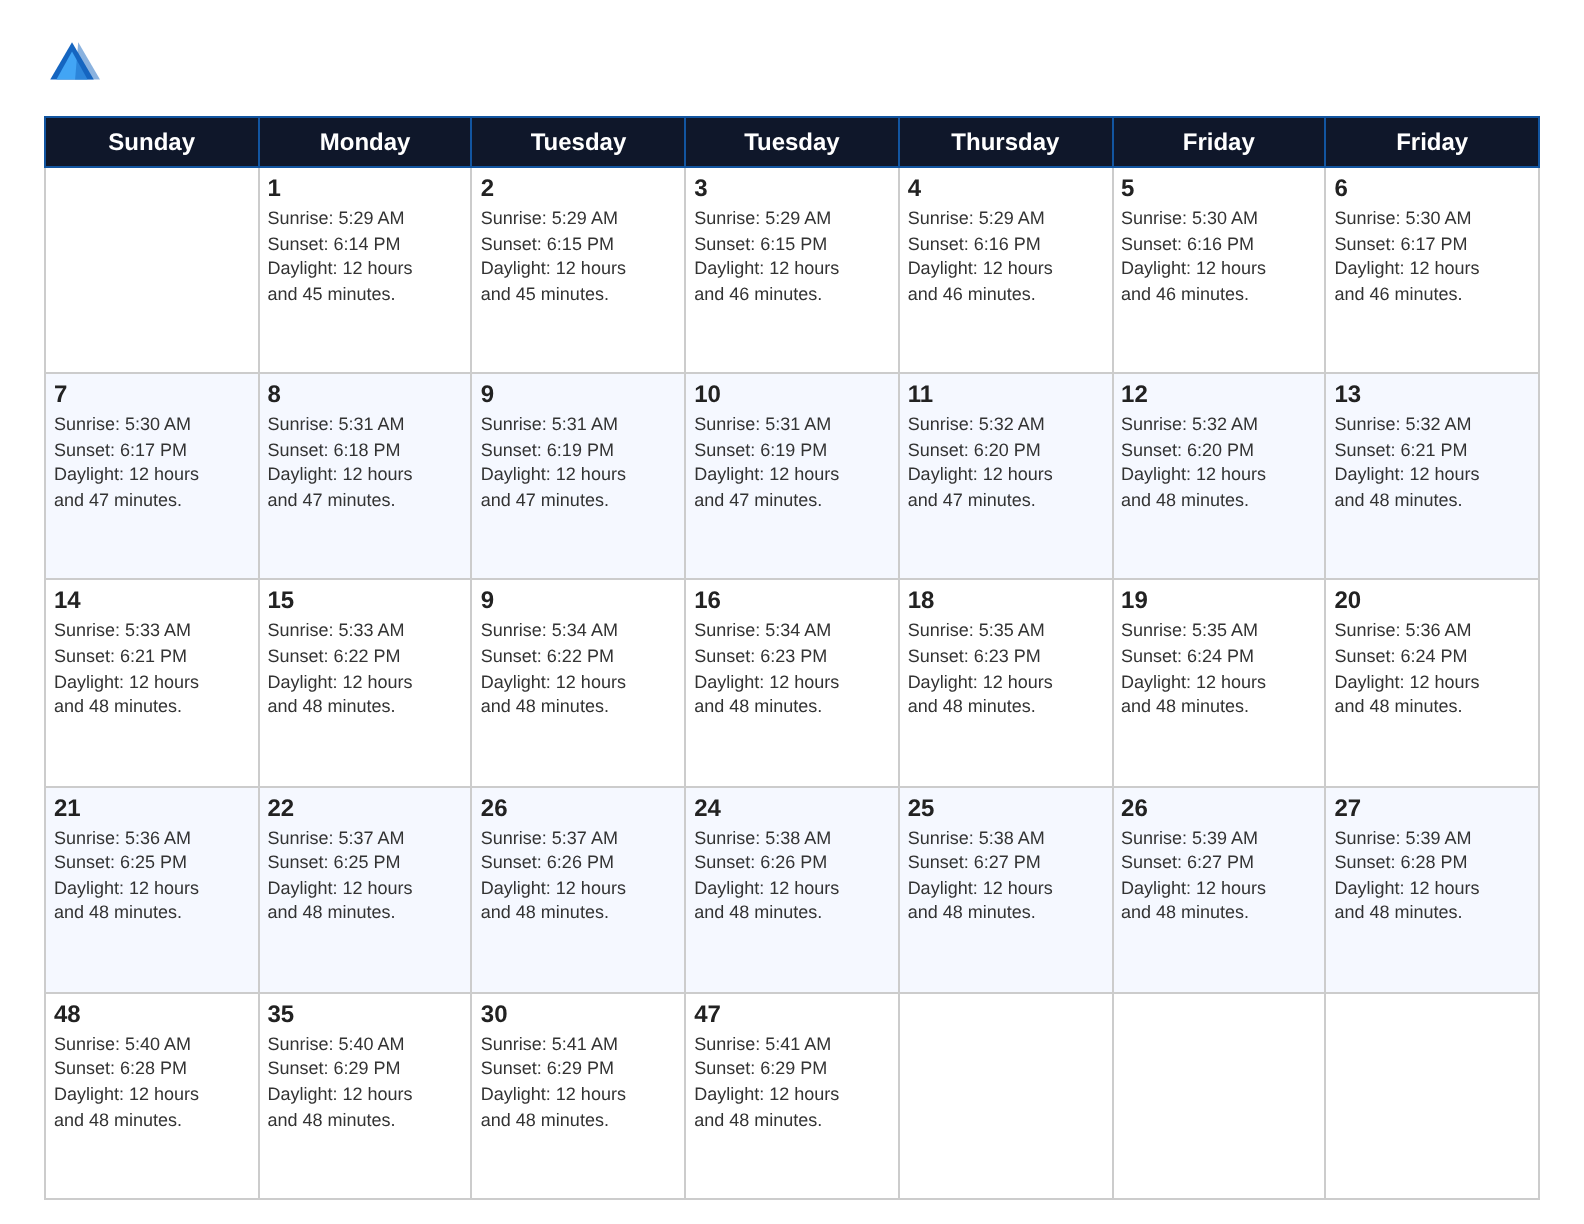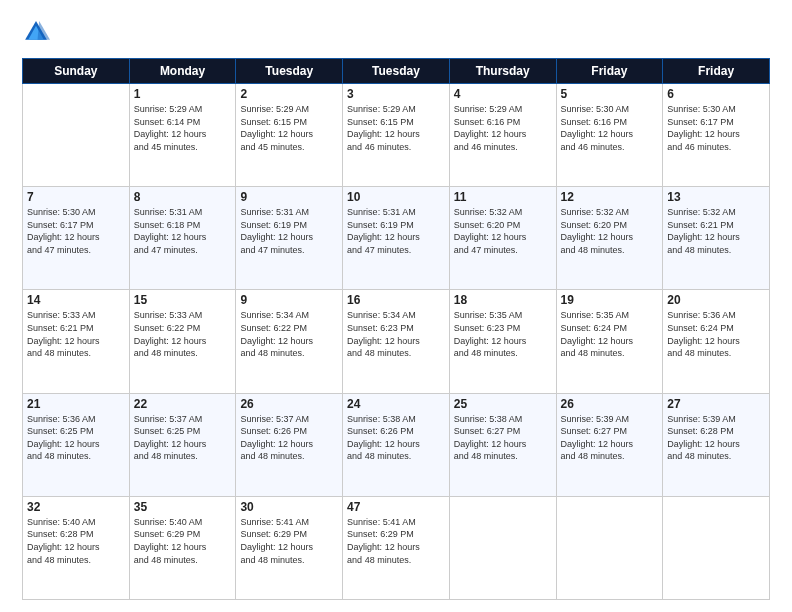--- a/index.html
+++ b/index.html
@@ -328,21 +328,21 @@
           <td>
             <span class="day-num">27</span>
             <div class="day-info" style="white-space: pre-line;">Sunrise: 5:39 AM
 Sunset: 6:28 PM
 Daylight: 12 hours
 and 48 minutes.</div>
           </td>
         </tr>
         <tr>
           <td>
-            <span class="day-num">32</span>
+            <span class="day-num">48</span>
             <div class="day-info" style="white-space: pre-line;">Sunrise: 5:40 AM
 Sunset: 6:28 PM
 Daylight: 12 hours
 and 48 minutes.</div>
           </td>
           <td>
             <span class="day-num">35</span>
             <div class="day-info" style="white-space: pre-line;">Sunrise: 5:40 AM
 Sunset: 6:29 PM
 Daylight: 12 hours

